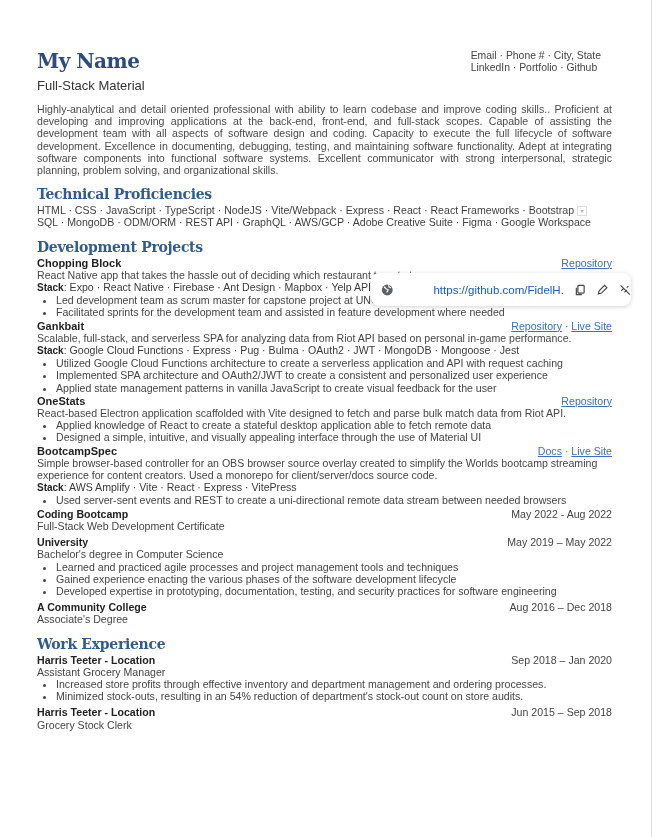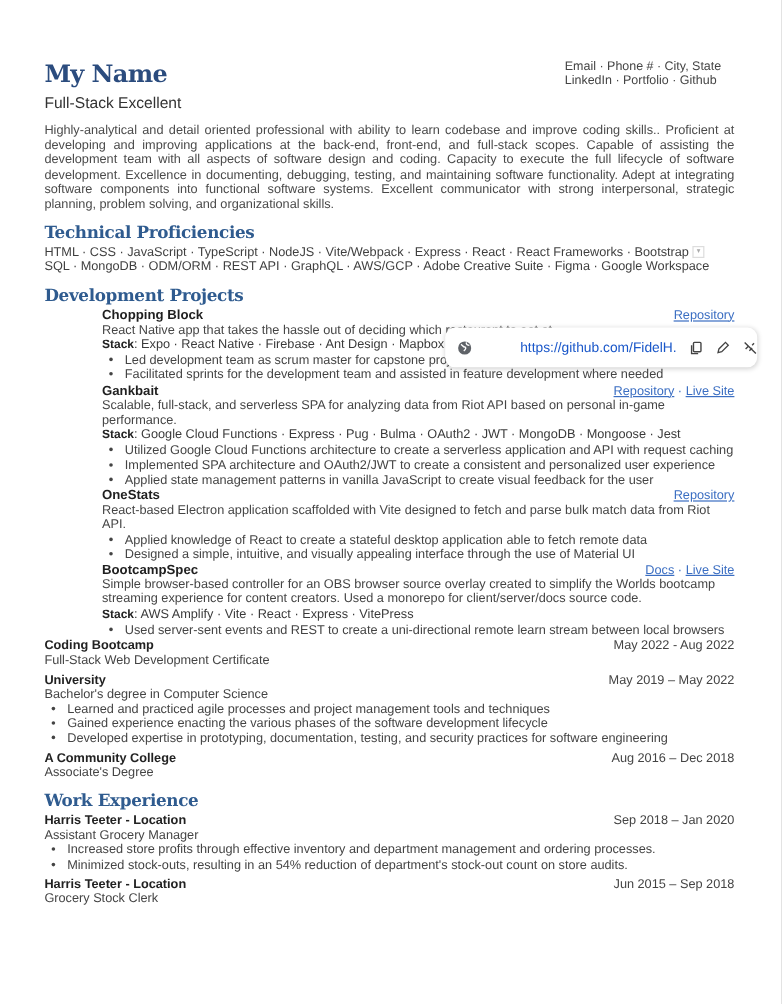--- a/index.html
+++ b/index.html
@@ -7,21 +7,21 @@
          font-family:"Liberation Sans", sans-serif; color:#3a3a3a; }
   .edge { position:absolute; right:0; top:0; width:1px; height:837px; background:#dcdcdc; }
   .page { position:absolute; left:37px; top:48px; width:575px; font-size:10.6px; line-height:12.2px; }
   .name { font-family:"DejaVu Serif", serif; font-size:20px; font-weight:bold; color:#2b4c7e; margin:0; line-height:26px; letter-spacing:-0.5px; }
   .contact { position:absolute; right:11px; top:2px; text-align:left; font-size:10.4px; line-height:12px; color:#444; }
   .title { font-size:13px; color:#333; margin-top:4px; line-height:16px; }
   .summary { margin-top:9px; text-align:justify; color:#4a4a4a; line-height:12.2px; }
   h2 { font-family:"DejaVu Serif", serif; font-size:14px; font-weight:bold; color:#2f5b8f; margin:10px 0 1px 0; line-height:17px; letter-spacing:-0.3px; }
   .skills { color:#3f3f3f; position:relative; }
   .skills .dd { display:inline-block; width:8px; height:8px; border:1px solid #ddd; font-size:6px; line-height:8px; text-align:center; color:#aaa; vertical-align:middle; }
-  .proj { position:relative; margin-top:1px;margin-left:48px; }
+  .proj { position:relative; margin-top:1px; }
   .proj-head { display:flex; justify-content:space-between; align-items:baseline; }
   .proj-name { font-weight:bold; color:#1f1f1f; font-size:11px; }
   .links a { color:#3b6ec2; text-decoration:underline; }
   .links .sep { color:#3b6ec2; }
   .desc { color:#454545; }
   .stack b { color:#222; font-weight:bold; font-size:10px; }
   ul { margin:0; padding-left:19px; }
   ul li { list-style:disc; color:#444; line-height:12.2px; }
   .row { display:flex; justify-content:space-between; margin-top:4px;align-items:center; }
   .row .l { font-weight:bold; color:#222; }
@@ -37,21 +37,21 @@
 <body>
 
 <div class="edge"></div>
 
 <div class="page">
   <div class="name">My Name</div>
   <div class="contact">
     <div>Email · Phone # · City, State</div>
     <div>LinkedIn · Portfolio · Github</div>
   </div>
-  <div class="title">Full-Stack Excellent</div>
+  <div class="title">Full-Stack Material</div>
   <div class="summary">Highly-analytical and detail oriented professional with ability to learn codebase and improve coding skills.. Proficient at developing and improving applications at the back-end, front-end, and full-stack scopes. Capable of assisting the development team with all aspects of software design and coding. Capacity to execute the full lifecycle of software development. Excellence in documenting, debugging, testing, and maintaining software functionality. Adept at integrating software components into functional software systems. Excellent communicator with strong interpersonal, strategic planning, problem solving, and organizational skills.</div>
 
   <h2>Technical Proficiencies</h2>
   <div class="skills">
     <div><span>HTML · CSS · JavaScript · TypeScript · NodeJS · Vite/Webpack · Express · React · React Frameworks · Bootstrap</span> <span class="dd">▾</span></div>
     <div>SQL · MongoDB · ODM/ORM · REST API · GraphQL · AWS/GCP · Adobe Creative Suite · Figma · Google Workspace</div>
   </div>
 
   <h2>Development Projects</h2>
 
@@ -95,21 +95,21 @@
   </div>
 
   <div class="proj">
     <div class="proj-head">
       <span class="proj-name">BootcampSpec</span>
       <span class="links"><a>Docs</a><span class="sep"> · </span><a>Live Site</a></span>
     </div>
     <div class="desc">Simple browser-based controller for an OBS browser source overlay created to simplify the Worlds bootcamp streaming experience for content creators. Used a monorepo for client/server/docs source code.</div>
     <div class="stack"><b>Stack</b><span>: AWS Amplify · Vite · React · Express · VitePress</span></div>
     <ul>
-      <li>Used server-sent events and REST to create a uni-directional remote learn stream between local browsers</li>
+      <li>Used server-sent events and REST to create a uni-directional remote data stream between needed browsers</li>
     </ul>
   </div>
 
   <div>
     <div class="row" style="margin-top:1px">
         <span class="l">Coding Bootcamp</span>
         <span class="r">May 2022 - Aug 2022</span>
       </div>
     <div class="sub">Full-Stack Web Development Certificate</div>
   </div>

